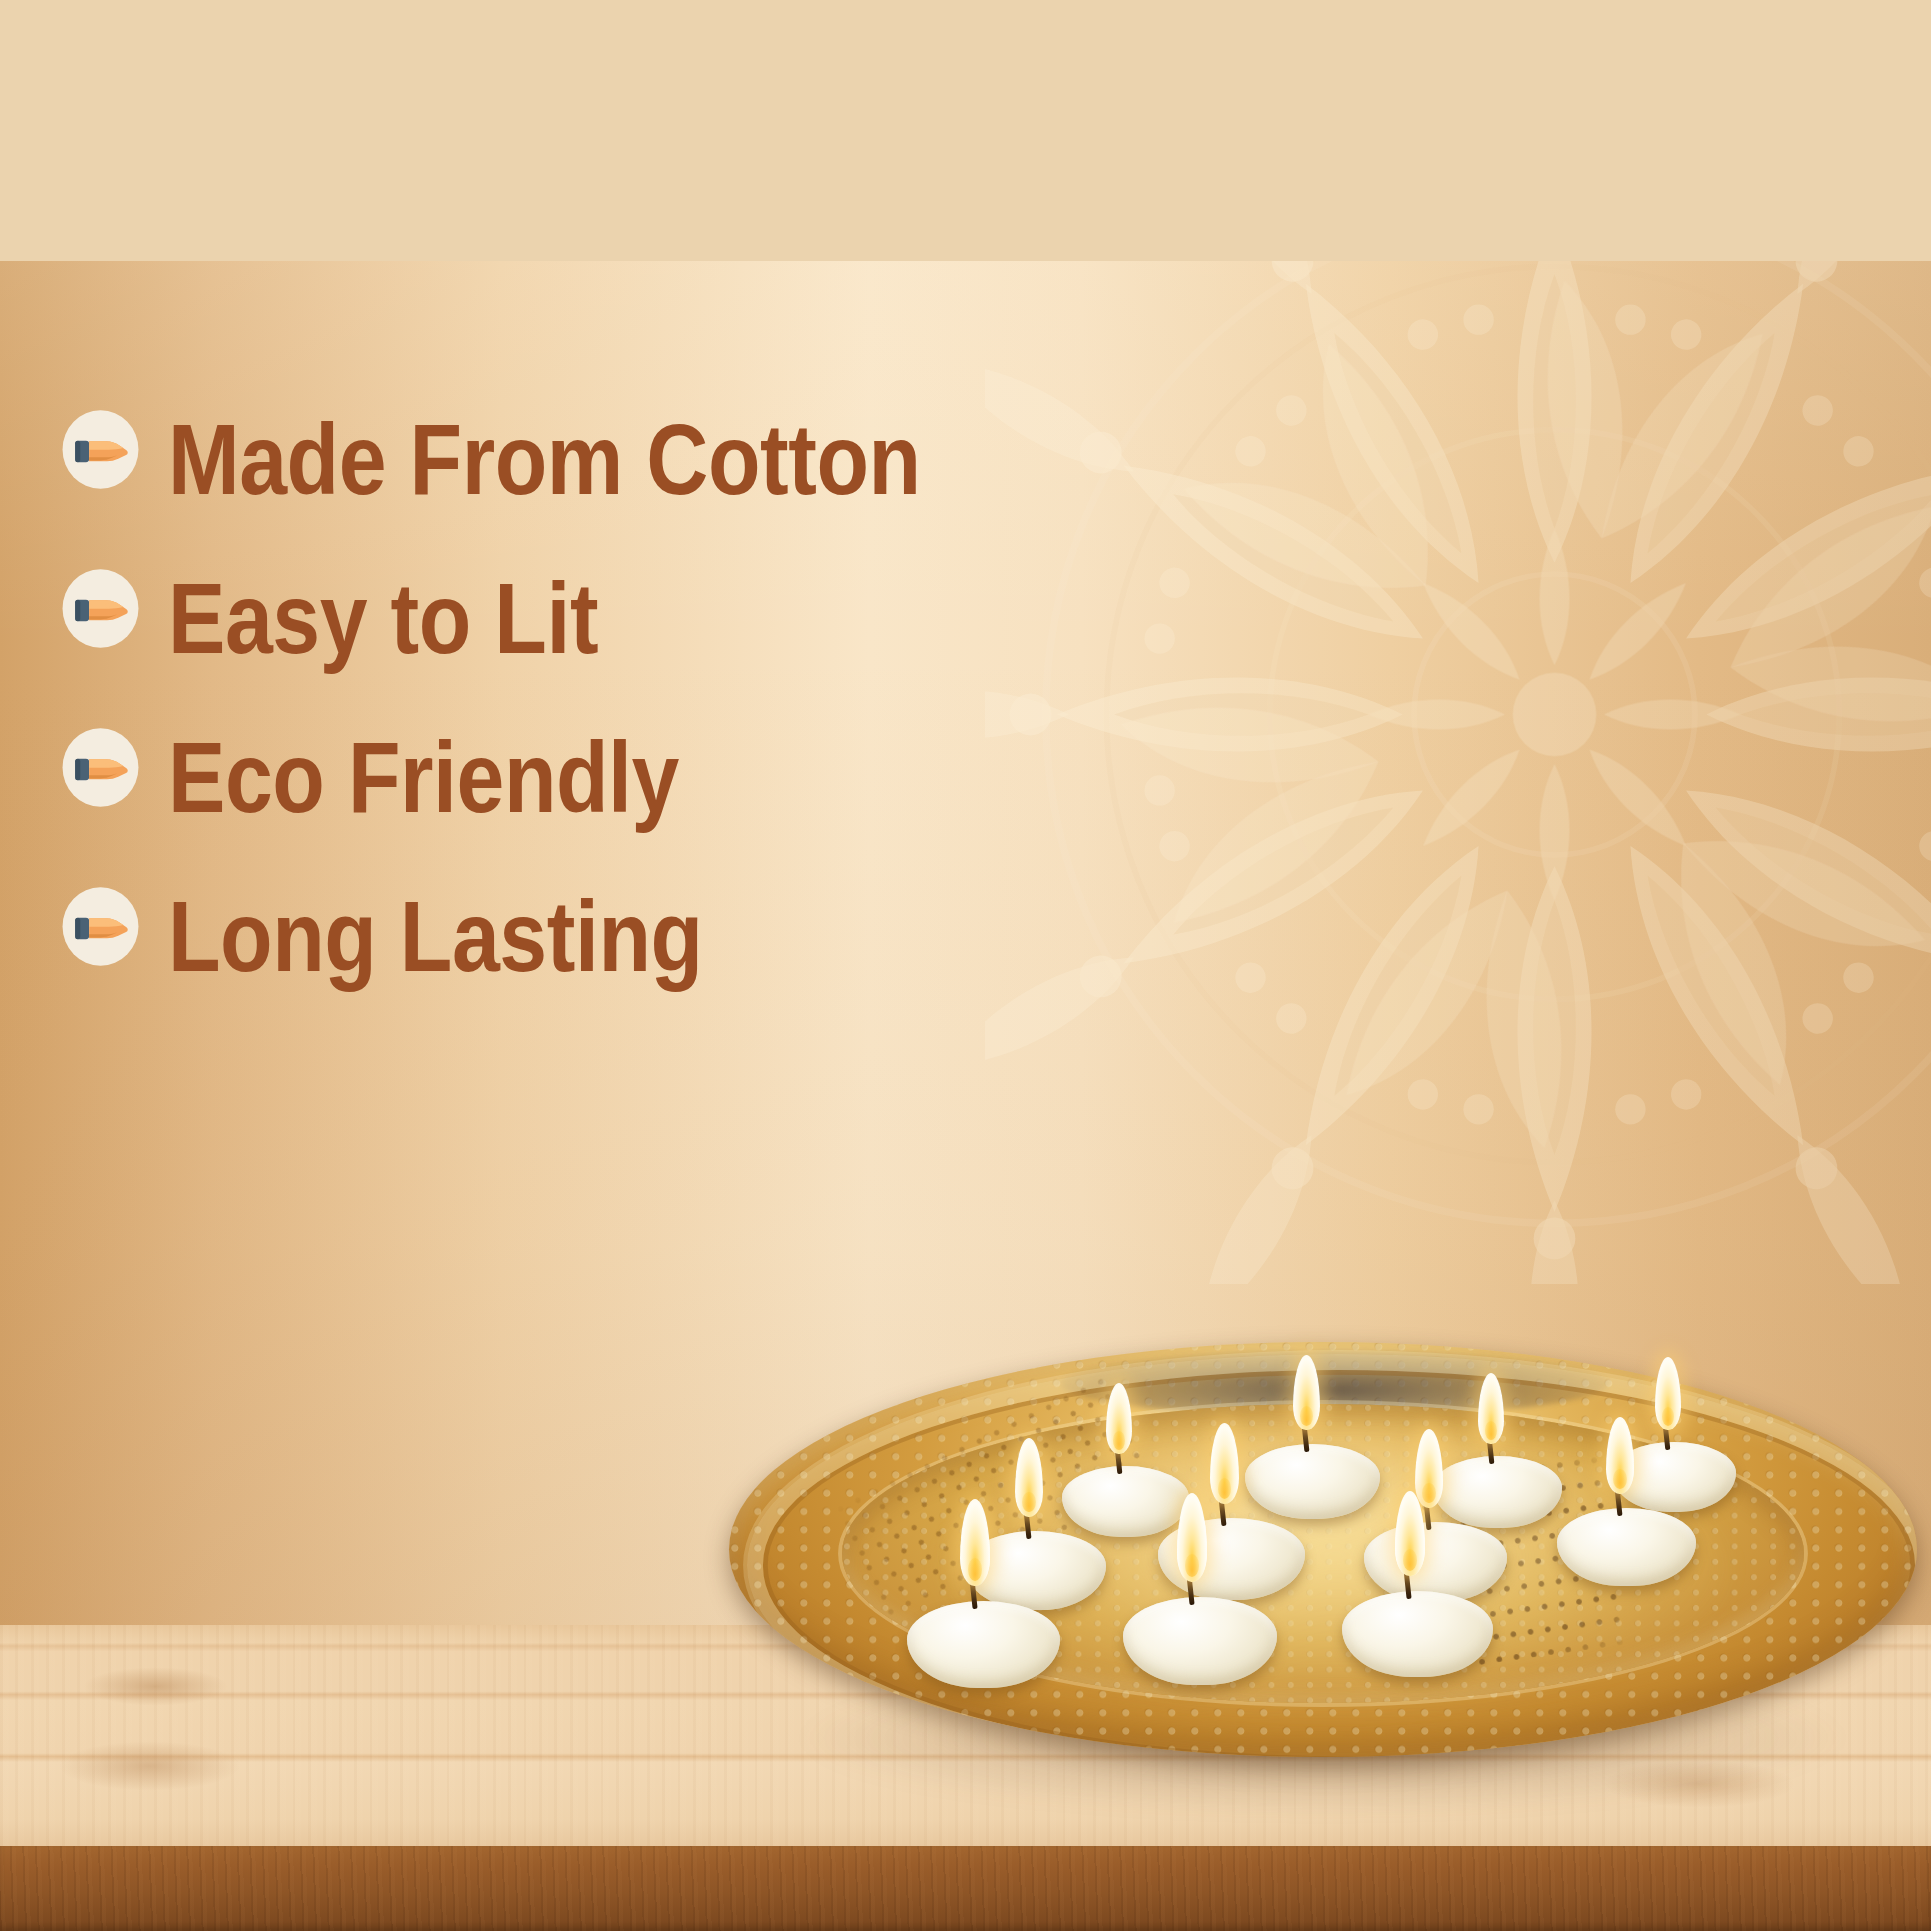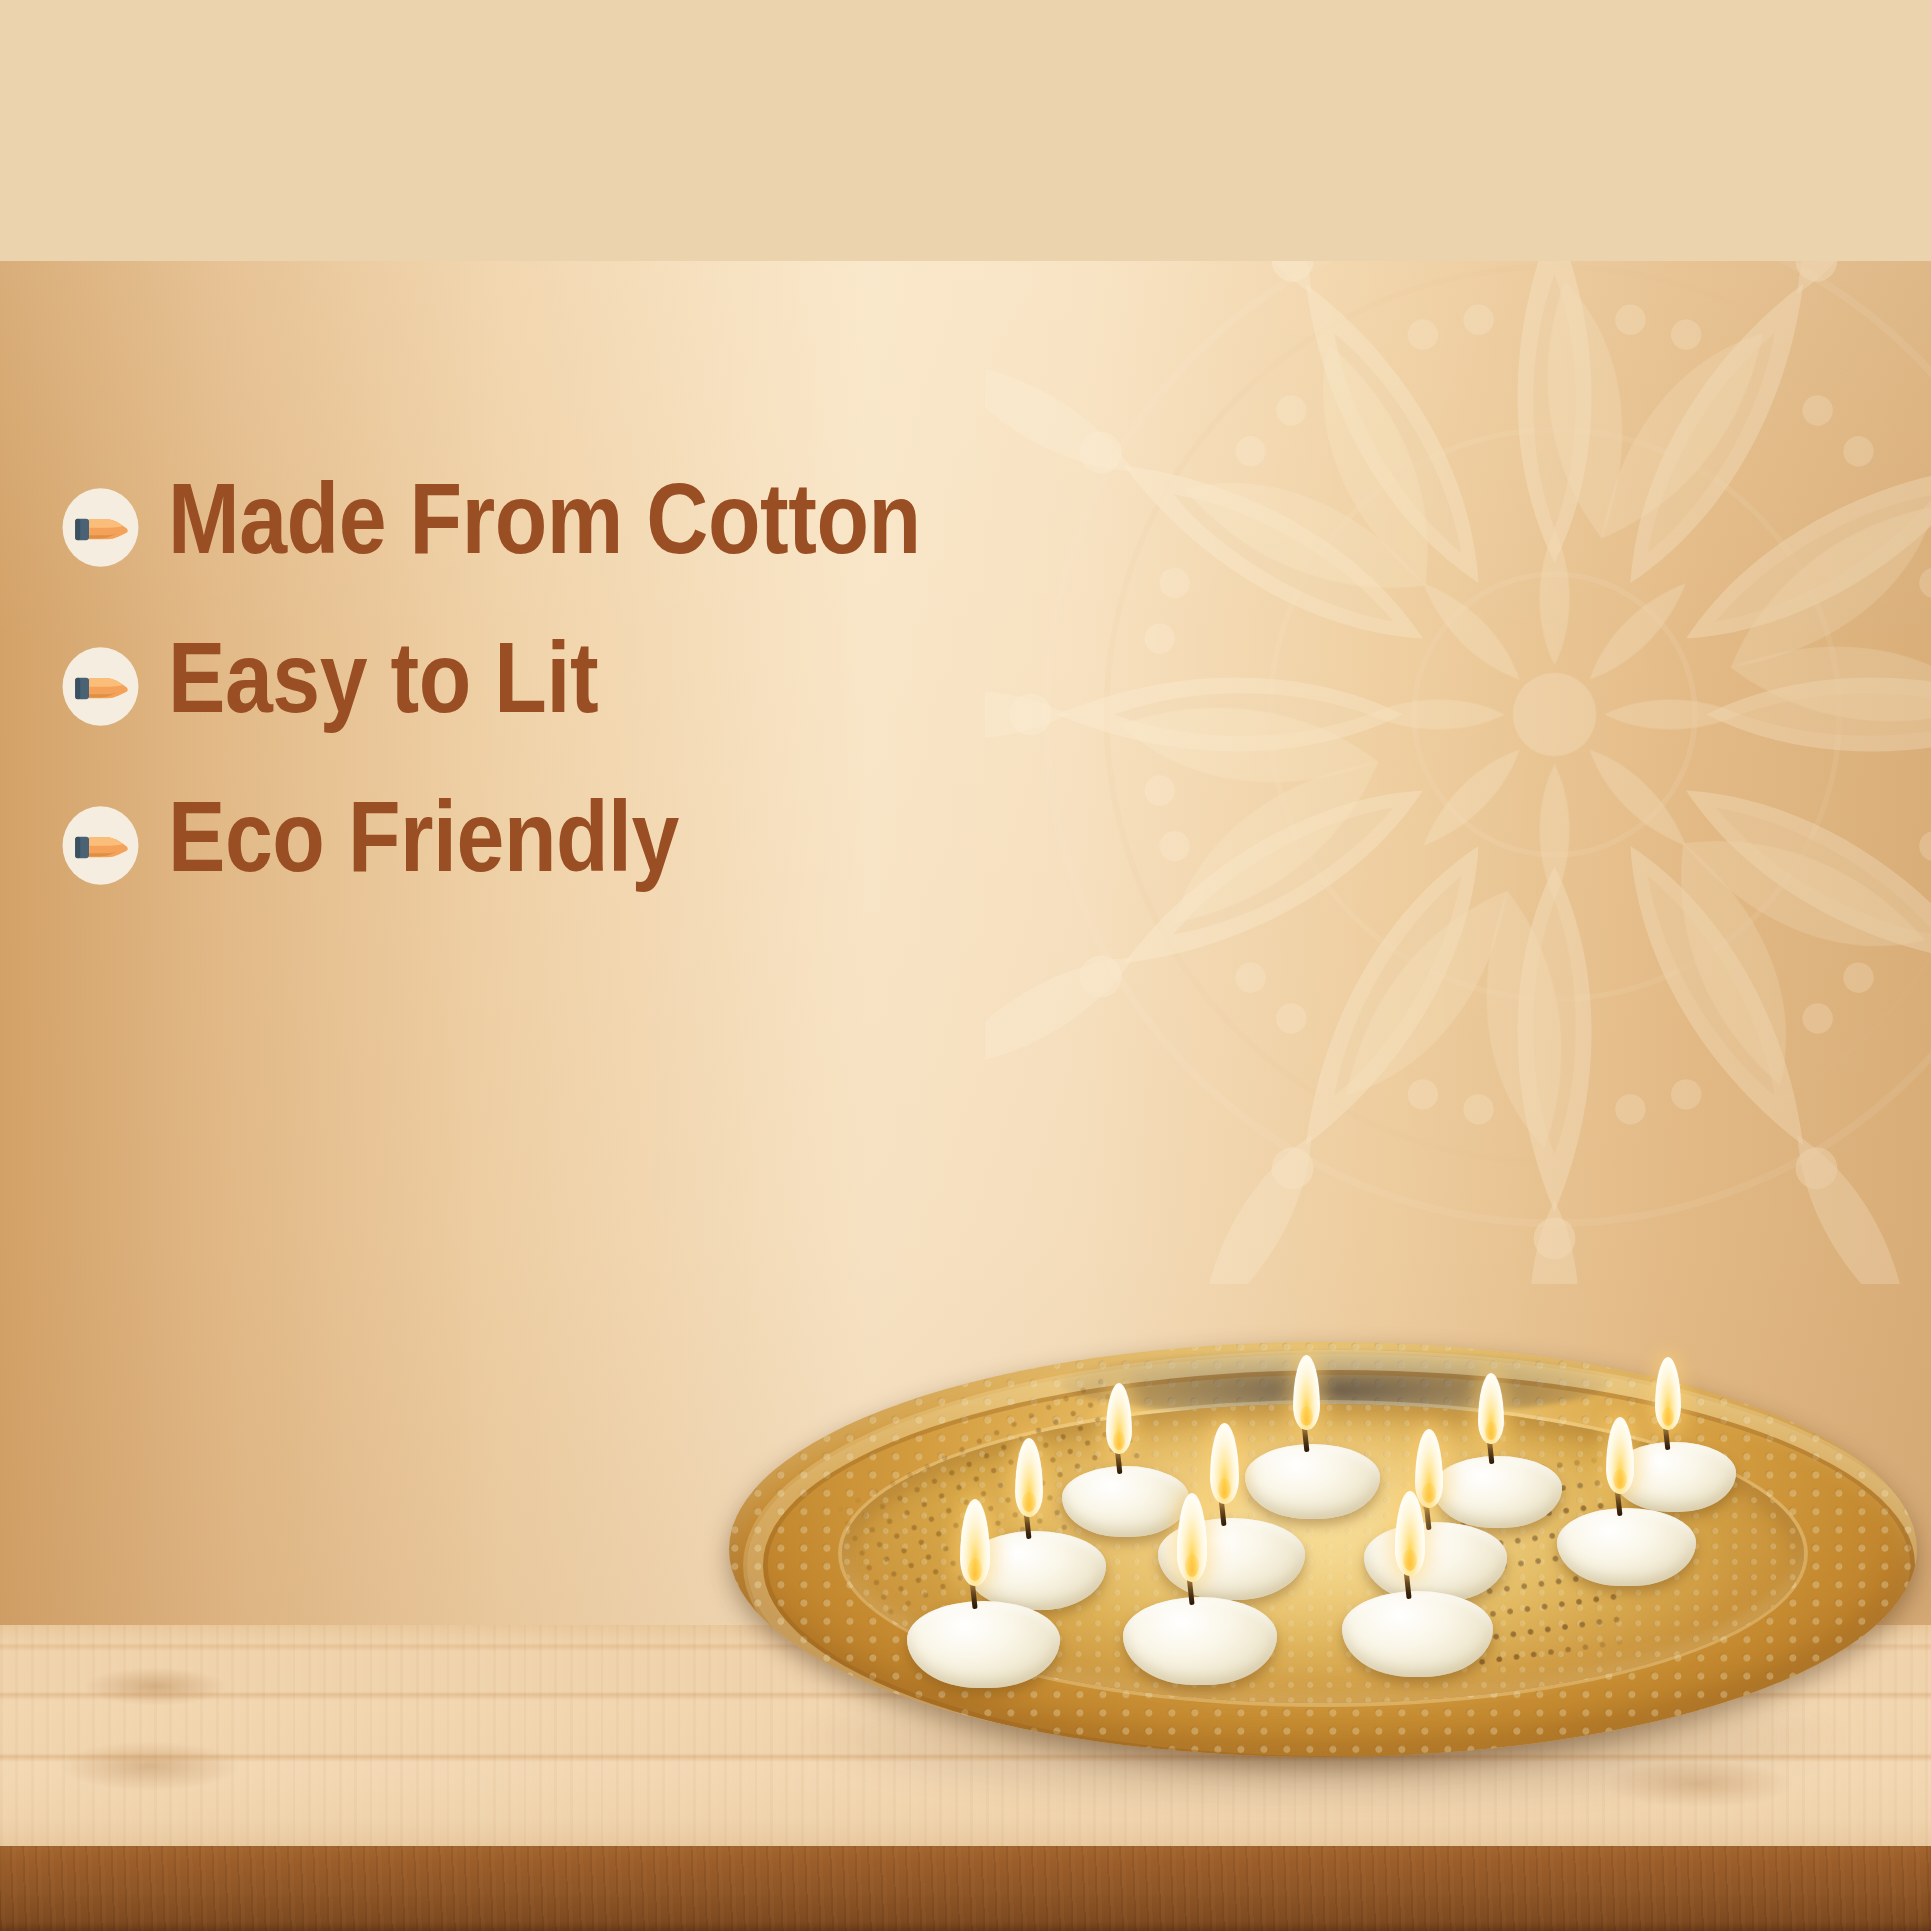--- a/index.html
+++ b/index.html
@@ -70,21 +70,21 @@
     position:absolute;right:-193px;top:-116px;width:1139px;height:1139px;
     opacity:.40;pointer-events:none;
   }
   .mandala svg{width:100%;height:100%;display:block;}
 
   
   .feature-list{
     position:absolute;left:60px;top:409px;width:1255px;
   }
   .feature-row{
-    display:flex;align-items:flex-end;height:159px;
+    display:flex;align-items:flex-start;height:159px;
   }
   .bullet-icon{
     width:81px;height:81px;flex:0 0 81px;margin-right:27px;
     display:flex;align-items:center;justify-content:center;
   }
   .bullet-icon svg{width:81px;height:81px;display:block;}
   .feature-text{
     font-size:100px;line-height:100px;
     font-weight:700;color:#9A4E24;
     font-family:"Liberation Sans Narrow","Liberation Sans","DejaVu Sans Condensed",sans-serif;
@@ -400,20 +400,34 @@
           <rect x="12" y="25" width="4" height="17" rx="2" fill="#3B5061"></rect>
           <path d="M23,25.5 h13.5 c4,0 7.5,1.3 10.5,3.4 l5.5,3.6 c1.5,1 1.4,3.1 -.3,3.9 l-6.2,2.9 c-2.8,1.3 -5.8,2 -8.9,2 H23 Z" fill="#F4A259"></path>
           <path d="M23,25.5 h13.5 c4,0 7.5,1.3 10.5,3.4 l3.1,2 c-3.6,.9 -7.4,1.3 -11.2,1.3 H23 Z" fill="#FBBE7A"></path>
           <path d="M36.2,28.6 c2.8,-1.7 6.2,-2.2 9.1,-.9 1.1,.5 .8,2 -.4,2.1 -2.6,.2 -5.3,.7 -7.6,1.7 -1.2,.5 -2.2,-2.2 -1.1,-2.9 Z" fill="#FBBE7A"></path>
           <path d="M23,38.2 h13.8 c2.5,0 5,-.4 7.4,-1.2 l.9,-.3 -4,1.9 c-2.8,1.3 -5.8,2 -8.9,2 H23 Z" fill="#E08E43"></path>
         </svg>
       </span>
       <span class="feature-text">Eco Friendly</span>
     </div>
 
+    <div class="feature-row">
+      <span class="bullet-icon">
+        <svg viewBox="0 0 64 64" xmlns="http://www.w3.org/2000/svg">
+          <ellipse cx="32" cy="32" rx="30" ry="31" fill="#F4EDE0"></ellipse>
+          <rect x="12" y="25" width="11" height="17" rx="2.5" fill="#4A6275"></rect>
+          <rect x="12" y="25" width="4" height="17" rx="2" fill="#3B5061"></rect>
+          <path d="M23,25.5 h13.5 c4,0 7.5,1.3 10.5,3.4 l5.5,3.6 c1.5,1 1.4,3.1 -.3,3.9 l-6.2,2.9 c-2.8,1.3 -5.8,2 -8.9,2 H23 Z" fill="#F4A259"></path>
+          <path d="M23,25.5 h13.5 c4,0 7.5,1.3 10.5,3.4 l3.1,2 c-3.6,.9 -7.4,1.3 -11.2,1.3 H23 Z" fill="#FBBE7A"></path>
+          <path d="M36.2,28.6 c2.8,-1.7 6.2,-2.2 9.1,-.9 1.1,.5 .8,2 -.4,2.1 -2.6,.2 -5.3,.7 -7.6,1.7 -1.2,.5 -2.2,-2.2 -1.1,-2.9 Z" fill="#FBBE7A"></path>
+          <path d="M23,38.2 h13.8 c2.5,0 5,-.4 7.4,-1.2 l.9,-.3 -4,1.9 c-2.8,1.3 -5.8,2 -8.9,2 H23 Z" fill="#E08E43"></path>
+        </svg>
+      </span>
+      <span class="feature-text">Long Lasting</span>
+    </div>
 
   </div>
 
   <div class="table-wrap">
     <div class="table-top">
       <div class="knot1"></div>
       <div class="knot2"></div>
       <div class="knot3"></div>
       <div class="knot4"></div>
     </div>

